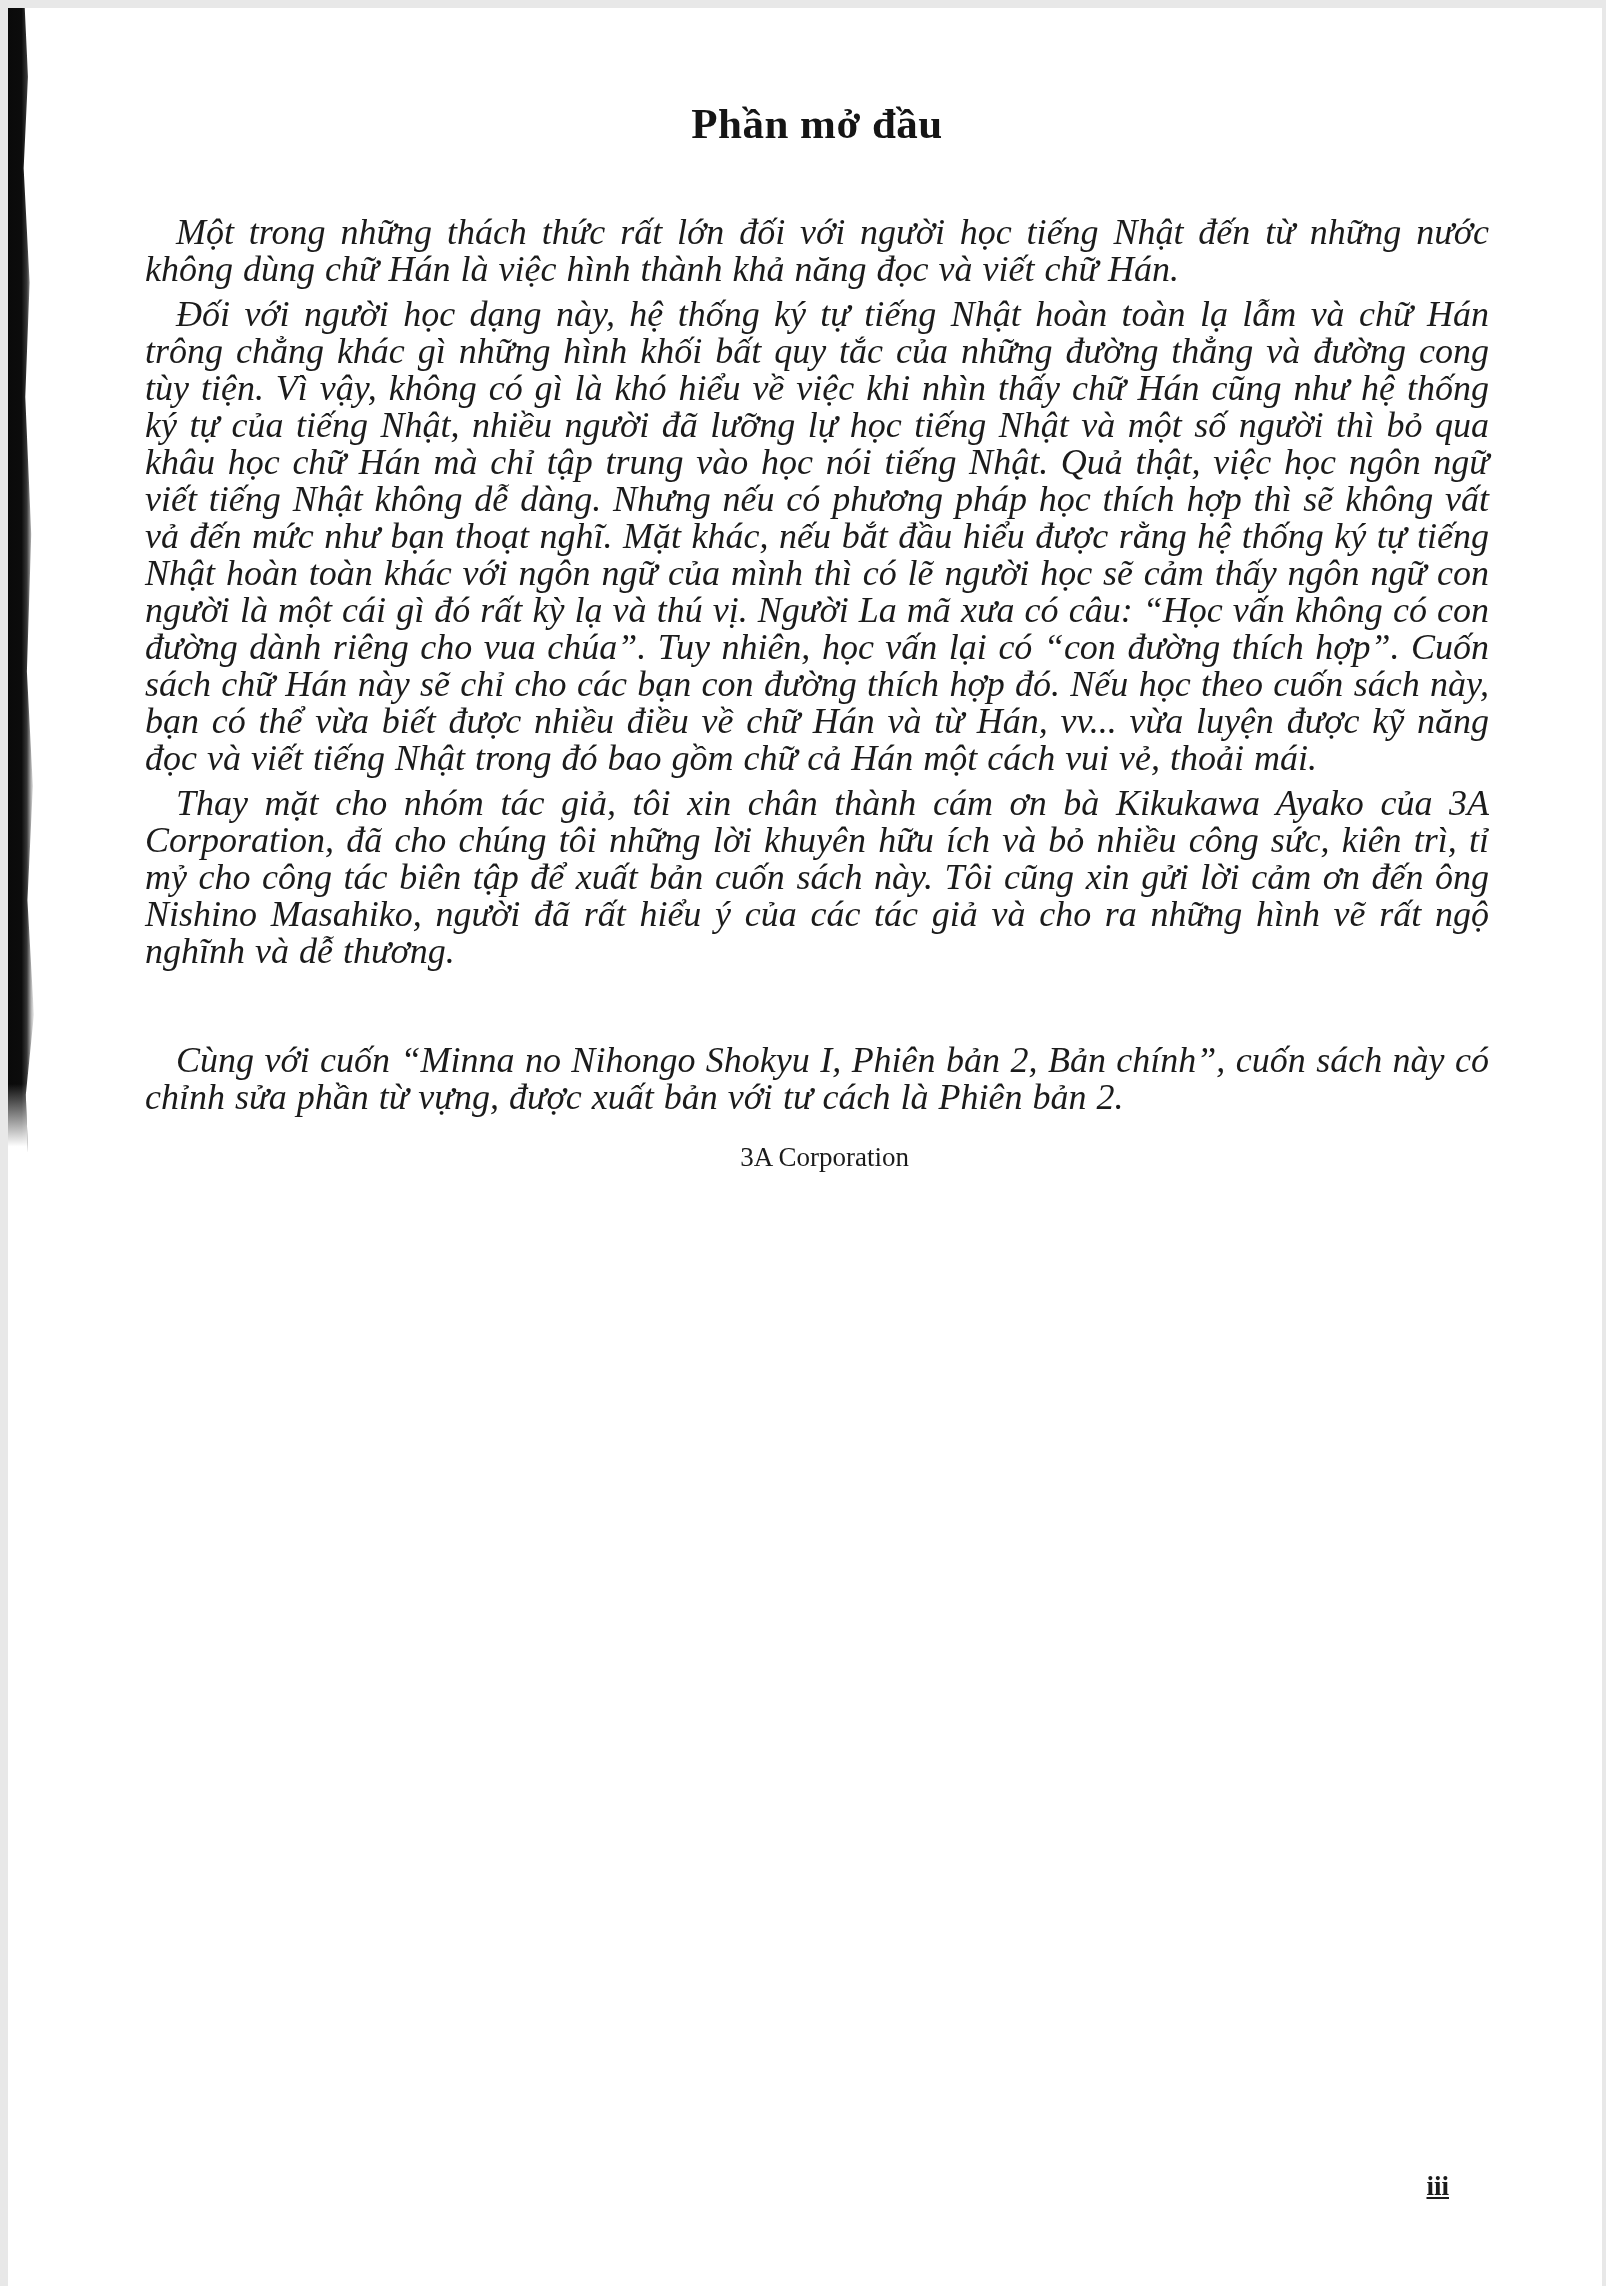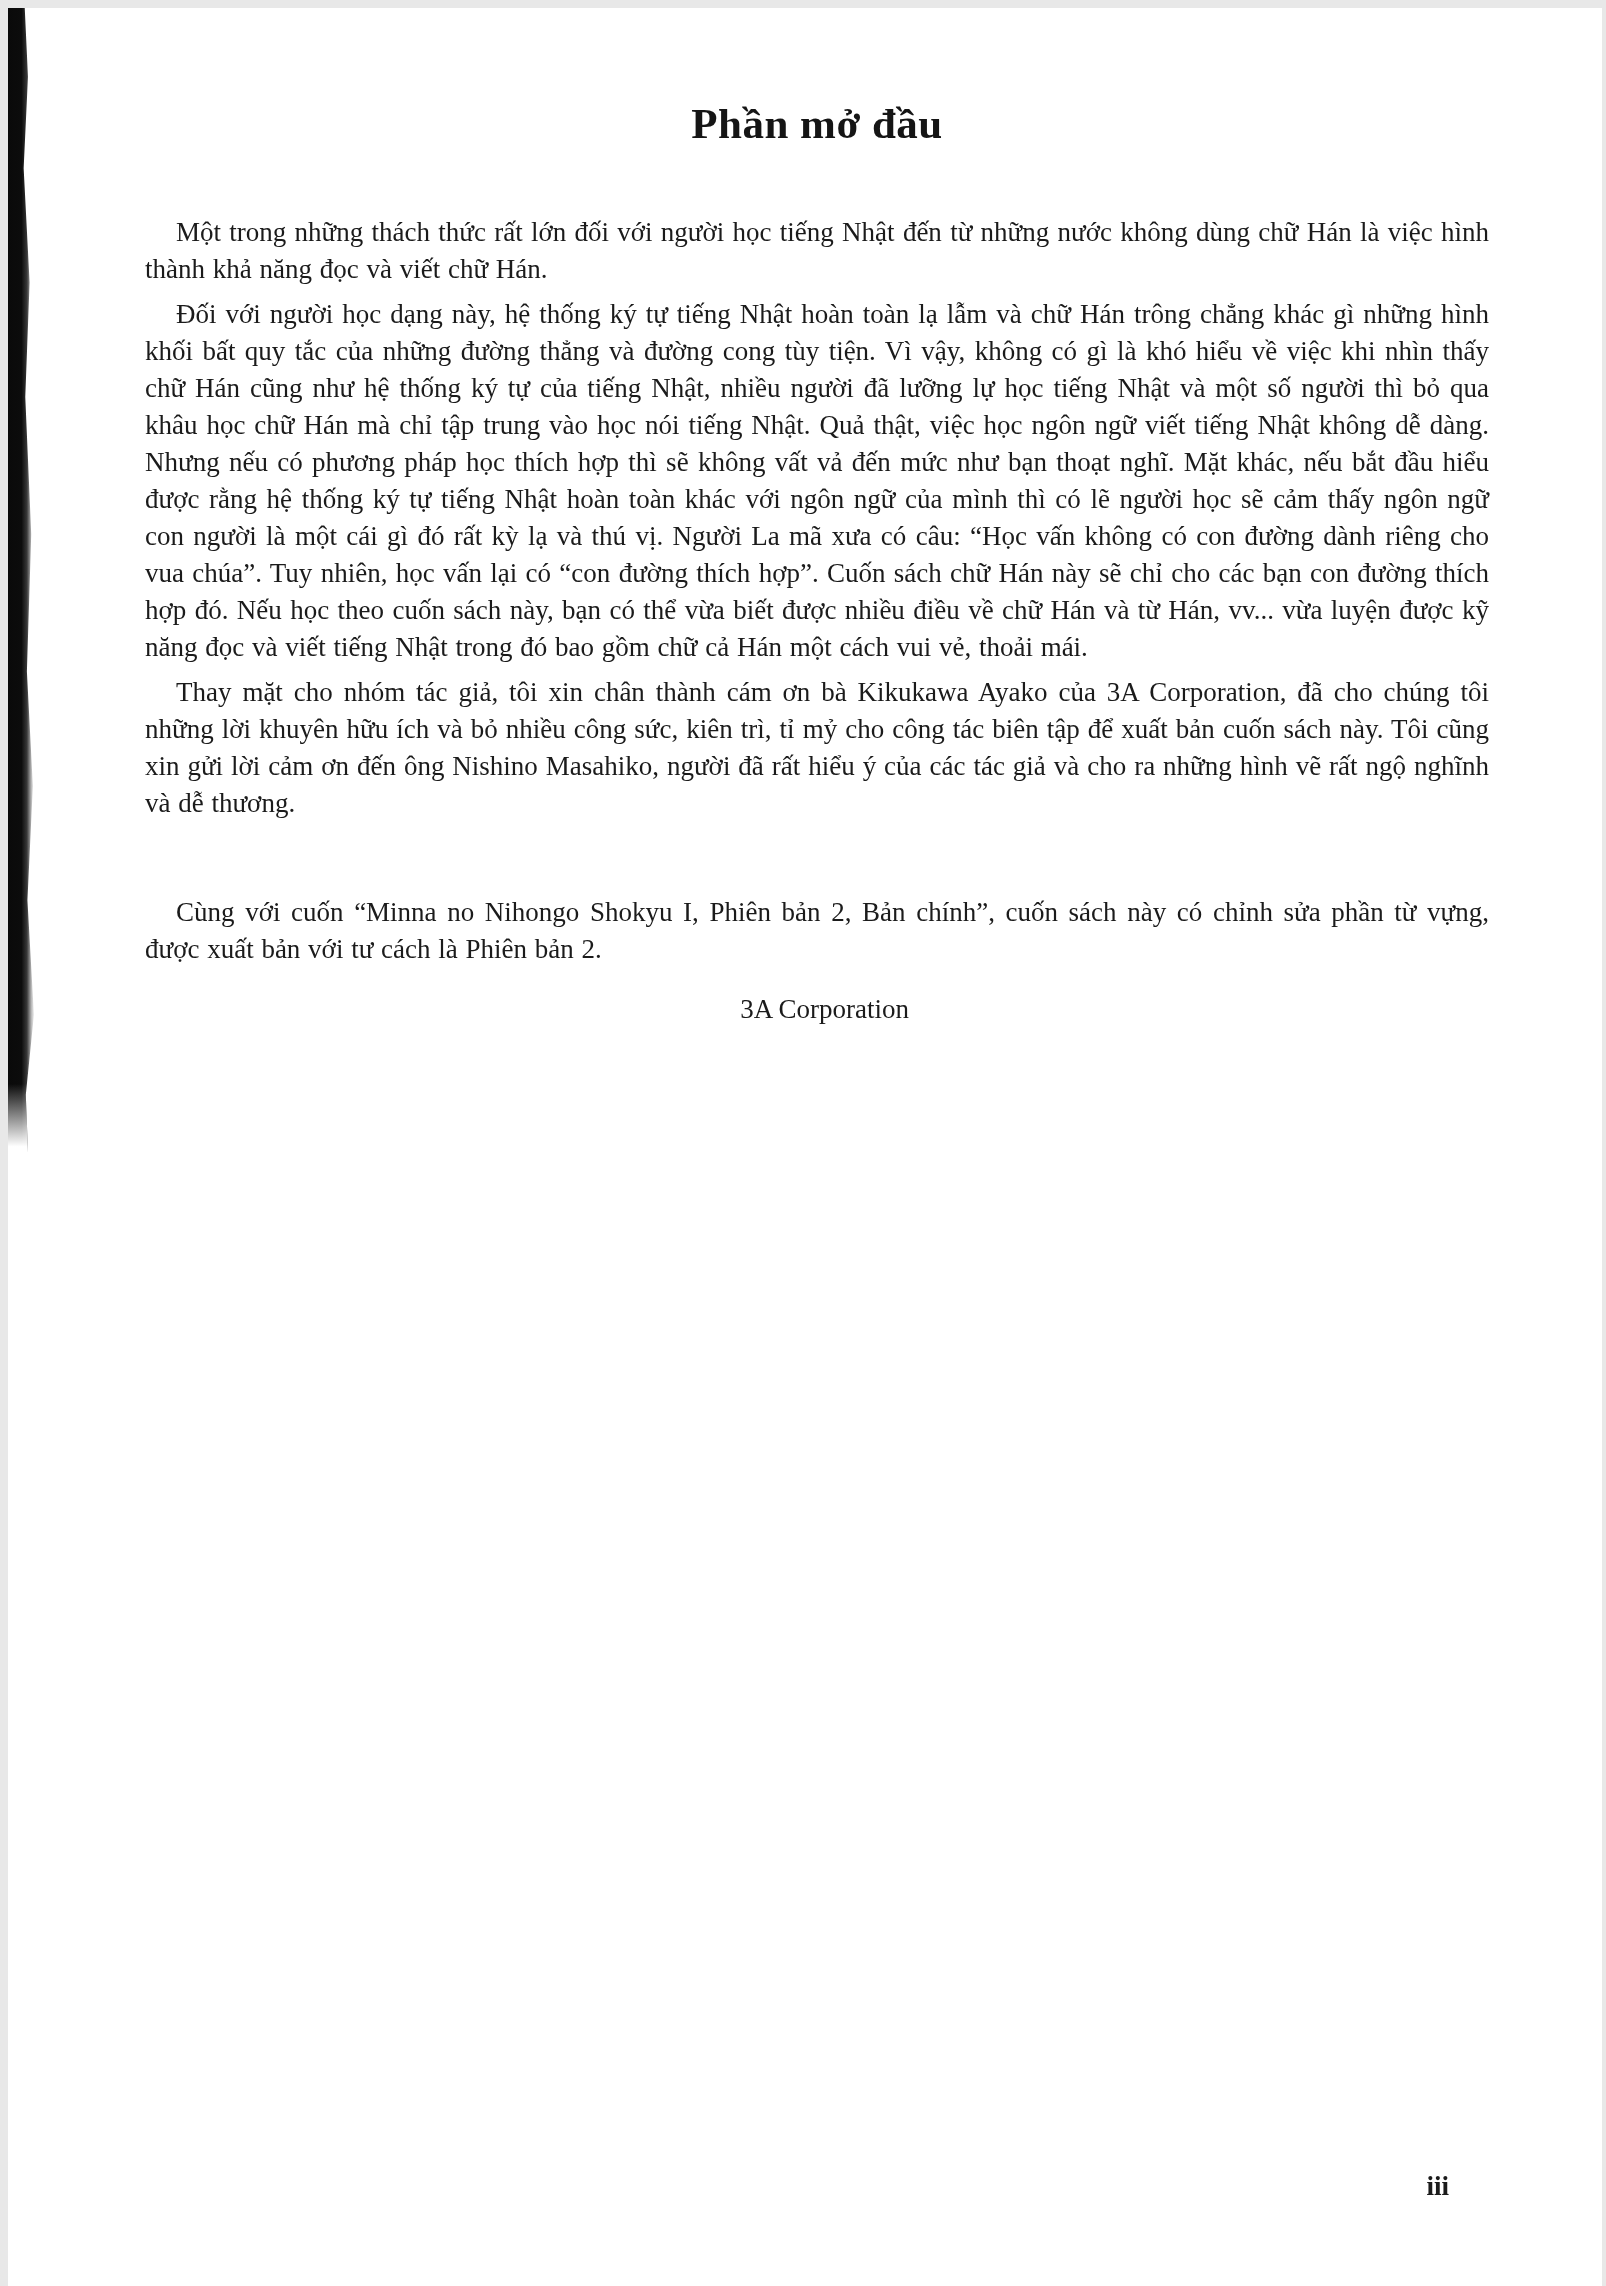--- a/index.html
+++ b/index.html
@@ -50,25 +50,26 @@
   .title {
     text-align: center;
     font-size: 43px;
     font-weight: bold;
     letter-spacing: 0.5px;
     margin-bottom: 58px;
     color: #151515;
   }
 
   .para {
-    font-size: 27px;
+    font-size: 36px;
     line-height: 37px;
     text-align: justify;
     text-indent: 31px;
     word-spacing: 1px;
+    font-style: italic;
   }
 
   .signature {
     text-align: center;
     font-size: 27px;
     line-height: 37px;
     margin-top: 11.6px;
     margin-bottom: 11.6px;
     transform: translateX(7.7px);
   }
@@ -77,20 +78,21 @@
     margin-top: 44px;
   }
 
   .page-number {
     position: absolute;
     top: 2159px;
     right: 162px;
     font-size: 27px;
     font-weight: bold;
     color: #1b1b1b;
+    text-decoration: underline;
   }
 </style>
 </head>
 <body>
 
 <div class="page">
 
   <div class="scan-strip"></div>
 
   <div class="content">

